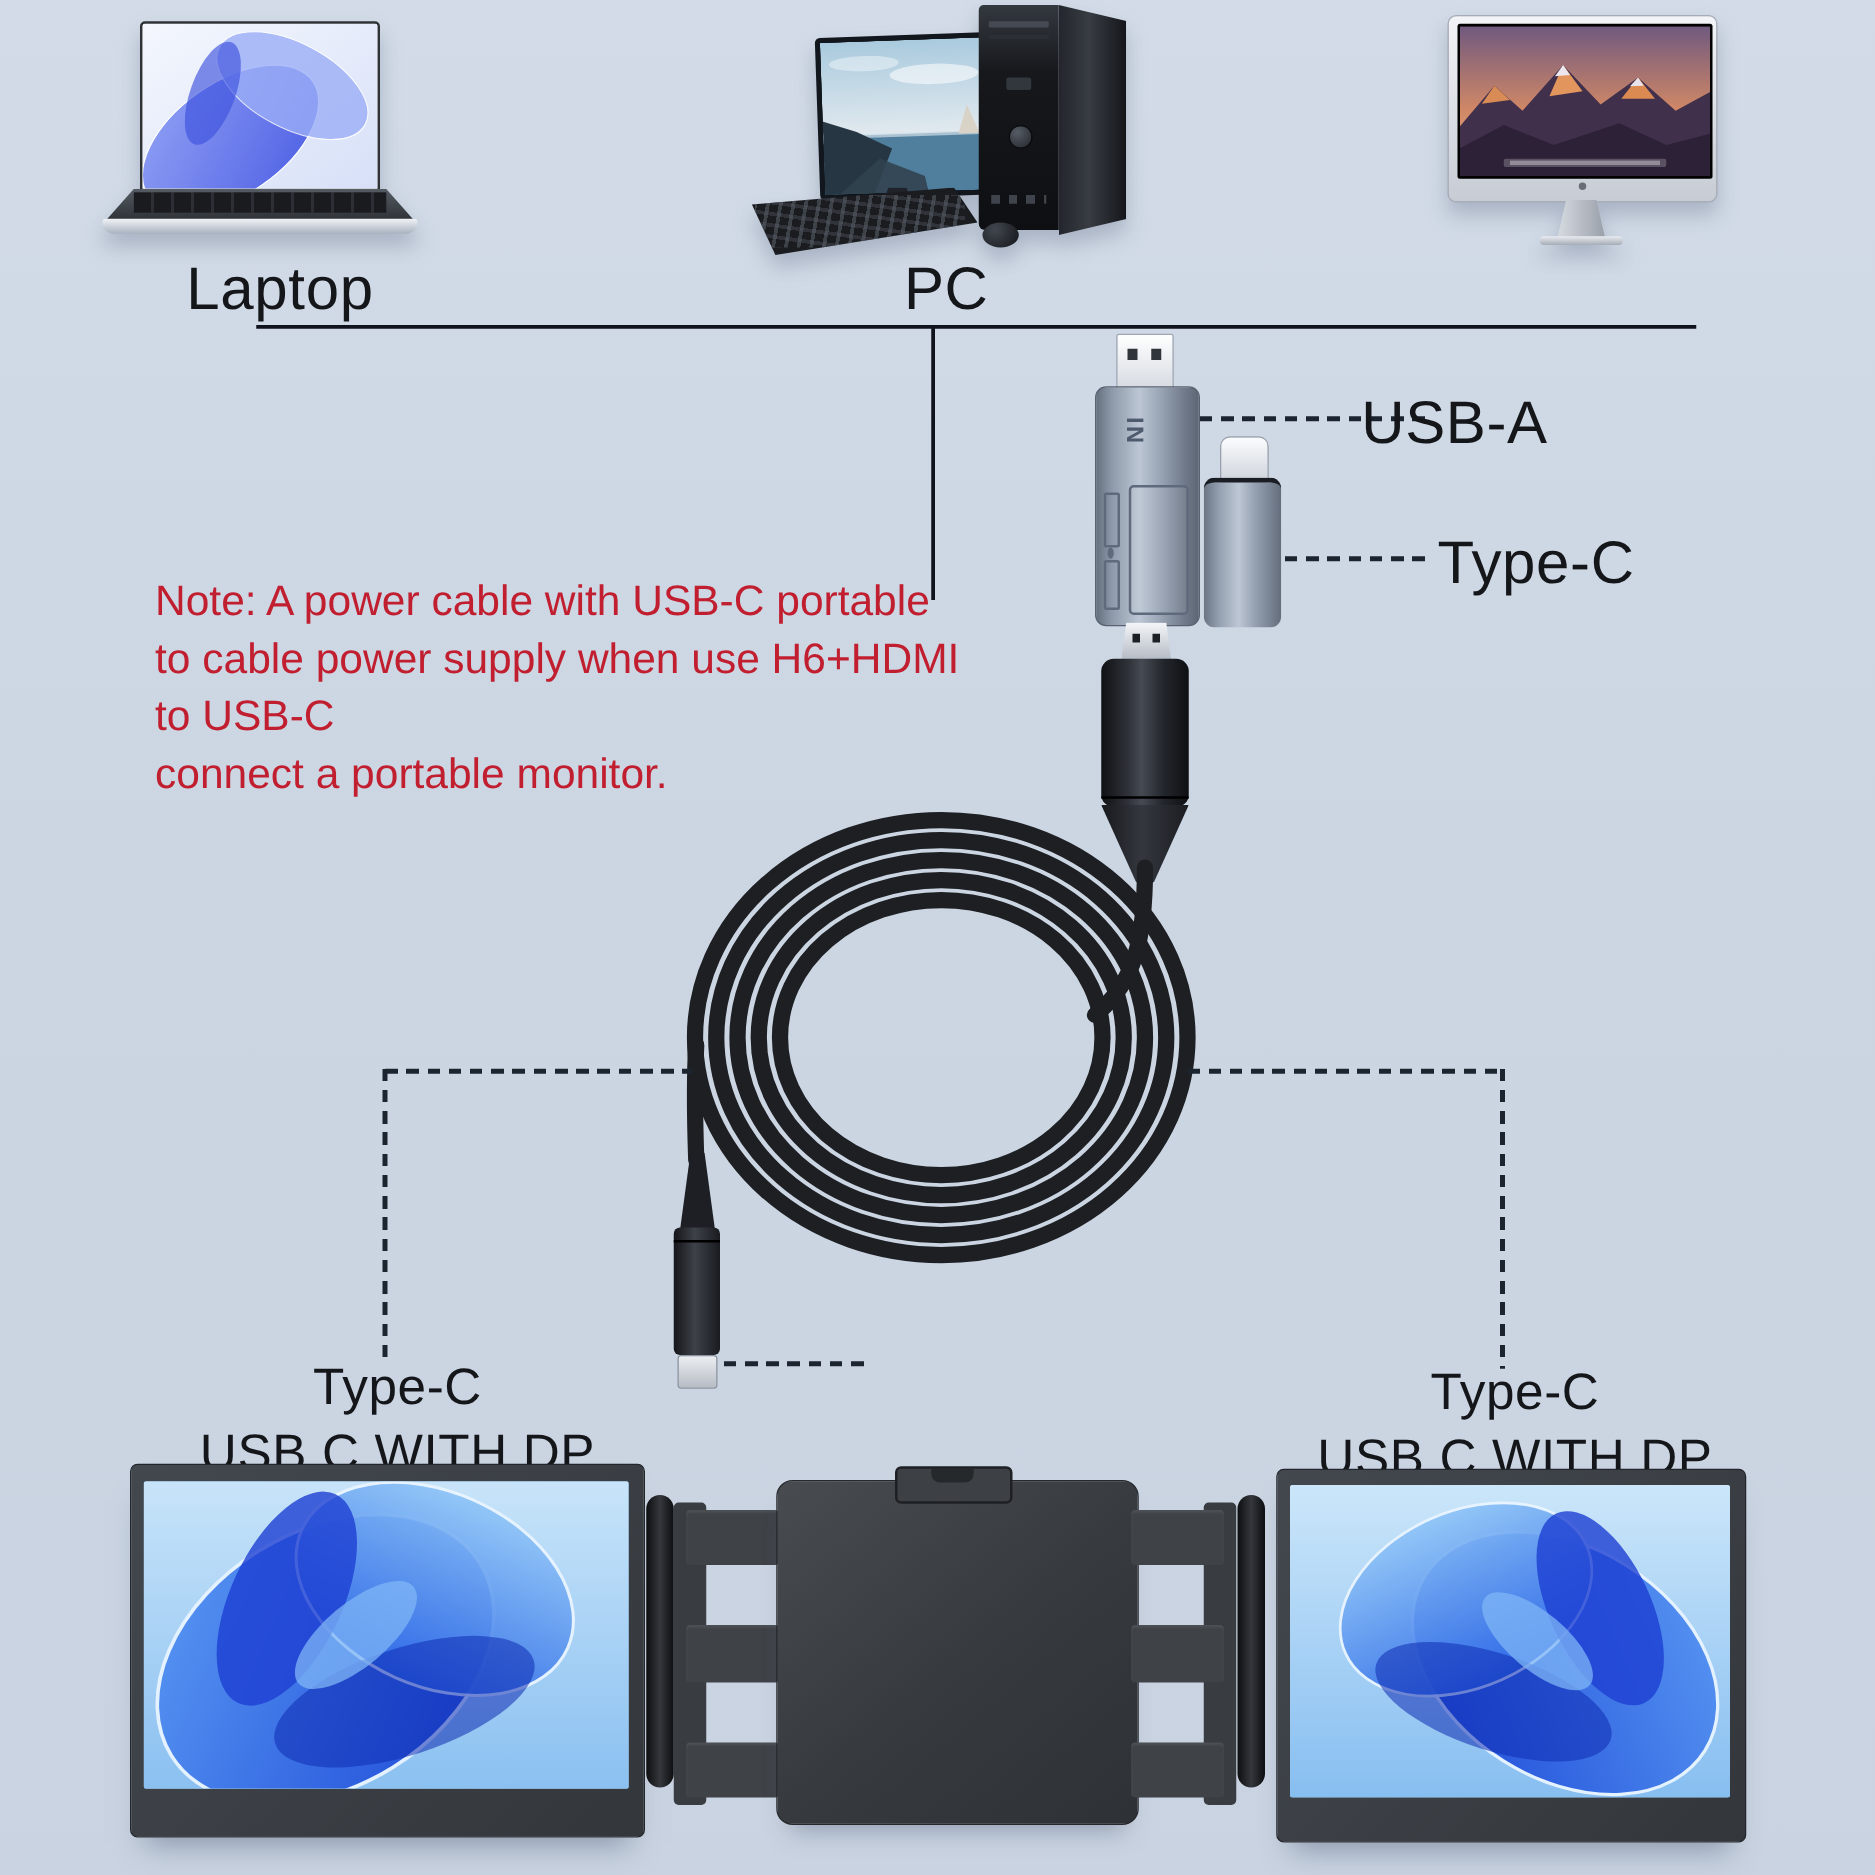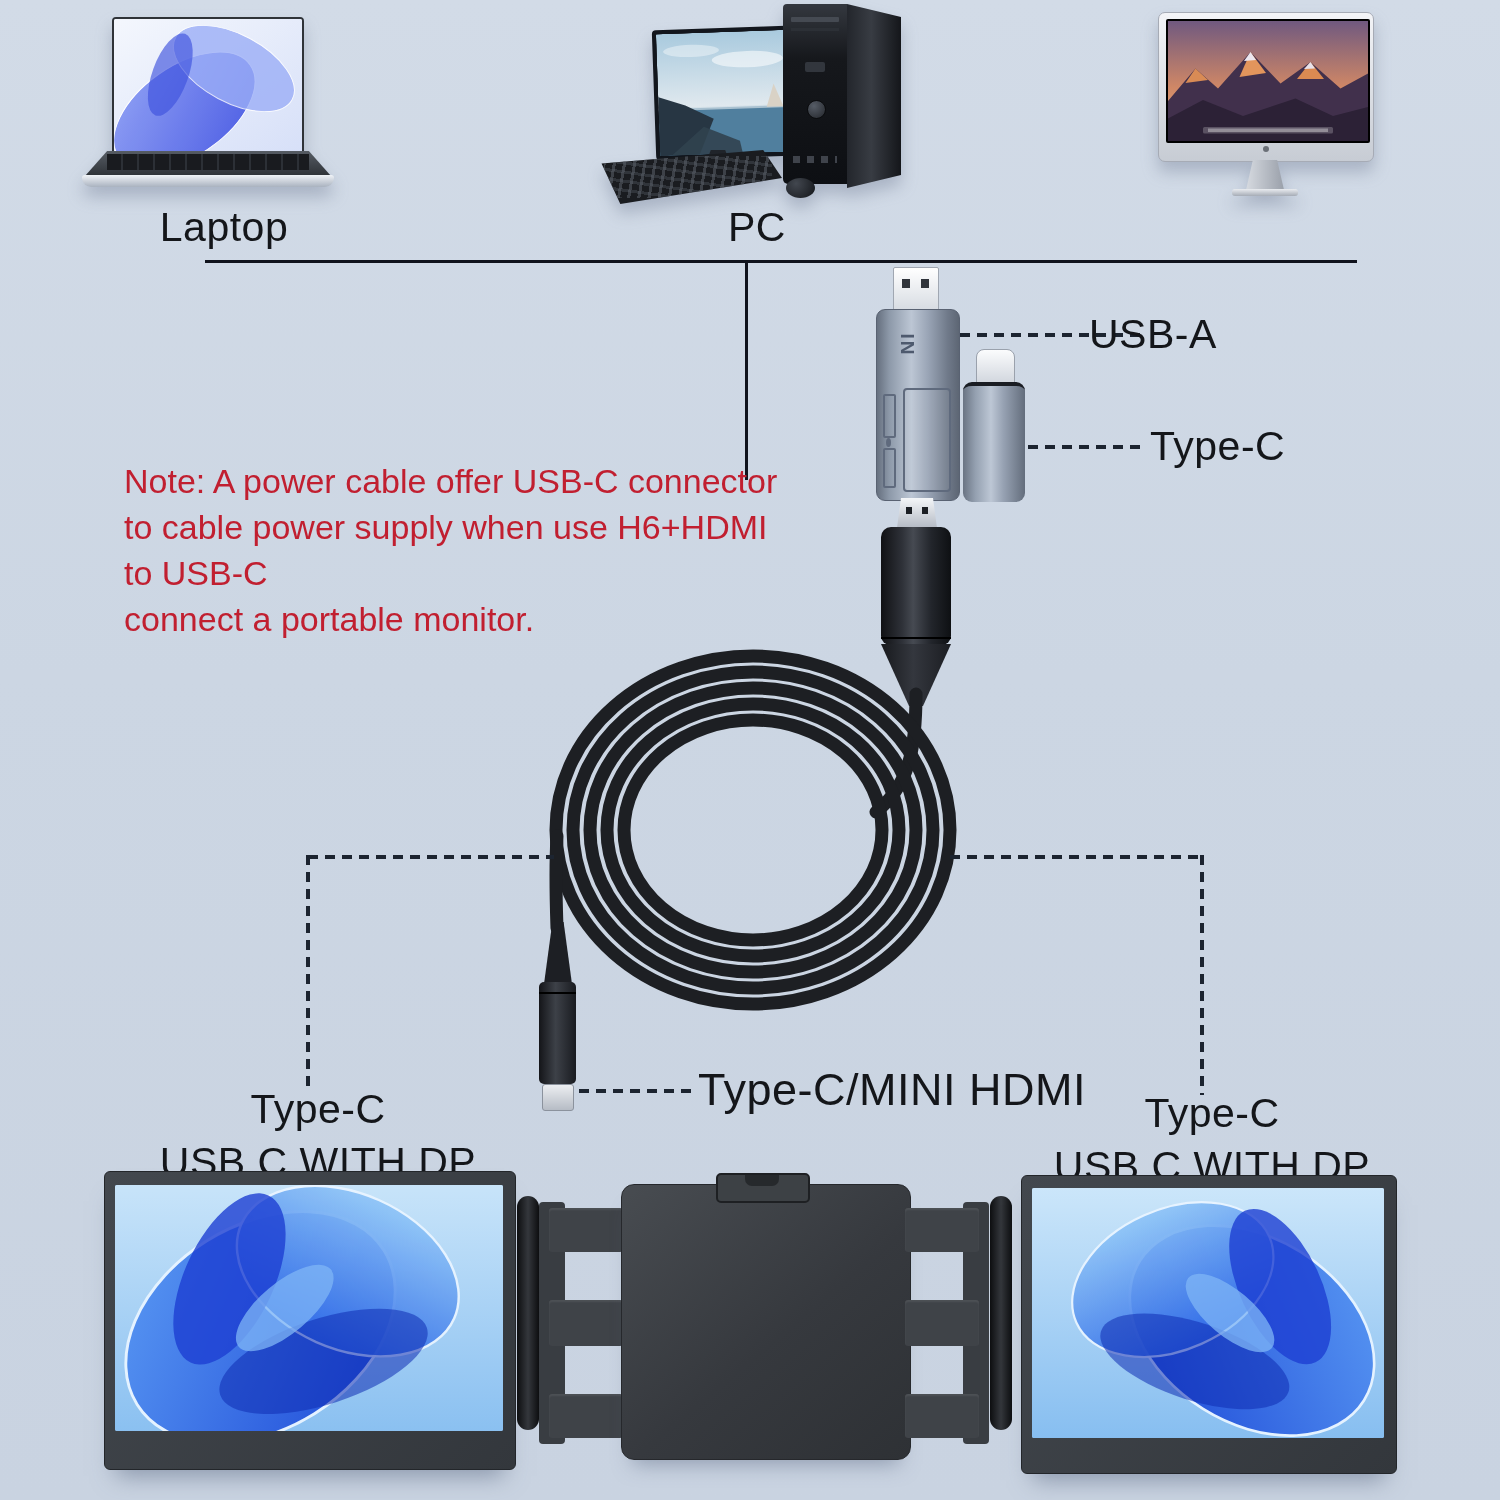--- a/index.html
+++ b/index.html
@@ -1,20 +1,20 @@
 <!DOCTYPE html>
 <html><head>
 <meta charset="utf-8">
 <style>
   html,body{margin:0;padding:0;}
   body{font-family:"Liberation Sans","DejaVu Sans",sans-serif;background:#ccd6e3;}
   #canvas{position:relative;width:1500px;height:1500px;overflow:hidden;
     background:linear-gradient(180deg,#d2dbe7 0%,#ccd6e3 45%,#c9d3e1 100%);}
   .abs{position:absolute;}
-  .lbl{position:absolute;color:#14161a;font-size:41px;letter-spacing:.5px;text-align:center;white-space:nowrap;}
+  .lbl{position:absolute;color:#14161a;font-size:48px;letter-spacing:.5px;text-align:center;white-space:nowrap;}
   .dash-h{position:absolute;height:4px;background:repeating-linear-gradient(90deg,#1c2430 0 10px,transparent 10px 17px);}
   .dash-v{position:absolute;width:4px;background:repeating-linear-gradient(180deg,#1c2430 0 10px,transparent 10px 17px);}
   .wp{width:100%;height:100%;display:block;}
   .flip{transform:scaleX(-1);}
 
   
   .laptop{left:82px;top:14px;width:252px;height:180px;filter:drop-shadow(0 10px 8px rgba(96,110,135,.35));}
   .lt-screen{left:30px;top:3px;width:188px;height:132px;background:#fff;border:2px solid #2f3338;border-radius:4px 4px 0 0;overflow:hidden;}
   .lt-deck{left:3px;top:137px;width:246px;height:25px;background:linear-gradient(180deg,#565c64,#2e3237);
     clip-path:polygon(9% 0,91% 0,100% 100%,0 100%);}
@@ -248,21 +248,21 @@
 
   <div class="abs typec-plug"></div>
   <div class="abs typec-body"></div>
 
   <div class="dash-h" style="left:960px;top:333px;width:182px;"></div>
   <div class="lbl" style="left:1089px;top:311px;text-align:left;">USB-A</div>
   <div class="dash-h" style="left:1028px;top:445px;width:112px;"></div>
   <div class="lbl" style="left:1150px;top:423px;text-align:left;">Type-C</div>
 
   <div class="abs note">
-    <div>Note: A power cable offer USB-C connector</div>
+    <div>Note: A power cable with USB-C portable</div>
     <div>to cable power supply when use H6+HDMI to USB-C</div>
     <div>connect a portable monitor.</div>
   </div>
 
   <div class="abs hdmi-plug">
     <div class="hdmi-pin" style="left:9px;"></div>
     <div class="hdmi-pin" style="left:25px;"></div>
   </div>
   <div class="abs hdmi-body"></div>
   <div class="abs hdmi-seam"></div>
@@ -284,21 +284,20 @@
   <div class="abs cend-body">
     <div class="cend-seam"></div>
   </div>
   <div class="abs cend-tip"></div>
 
   <div class="dash-h" style="left:308px;top:855px;width:246px;"></div>
   <div class="dash-h" style="left:950px;top:855px;width:254px;"></div>
   <div class="dash-v" style="left:306px;top:855px;height:233px;"></div>
   <div class="dash-v" style="left:1200px;top:855px;height:240px;"></div>
   <div class="dash-h" style="left:579px;top:1089px;width:116px;"></div>
-  <div class="lbl" style="left:698px;top:1064px;text-align:left;font-size:45px;">Type-C/MINI HDMI</div>
 
   <div class="abs" style="left:158px;top:1086px;width:320px;text-align:center;">
     <div class="lbl" style="position:static;font-size:41px;">Type-C</div>
     <div class="lbl" style="position:static;font-size:41px;margin-top:6px;">USB C WITH DP</div>
   </div>
   <div class="abs" style="left:1052px;top:1090px;width:320px;text-align:center;">
     <div class="lbl" style="position:static;font-size:41px;">Type-C</div>
     <div class="lbl" style="position:static;font-size:41px;margin-top:6px;">USB C WITH DP</div>
   </div>
 

